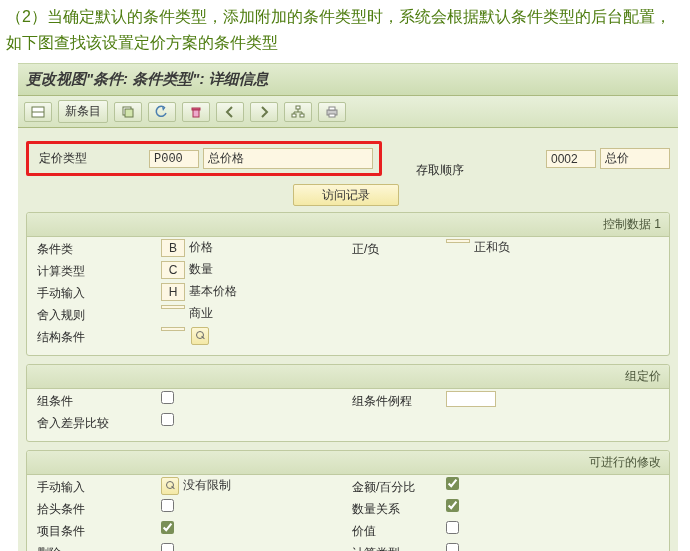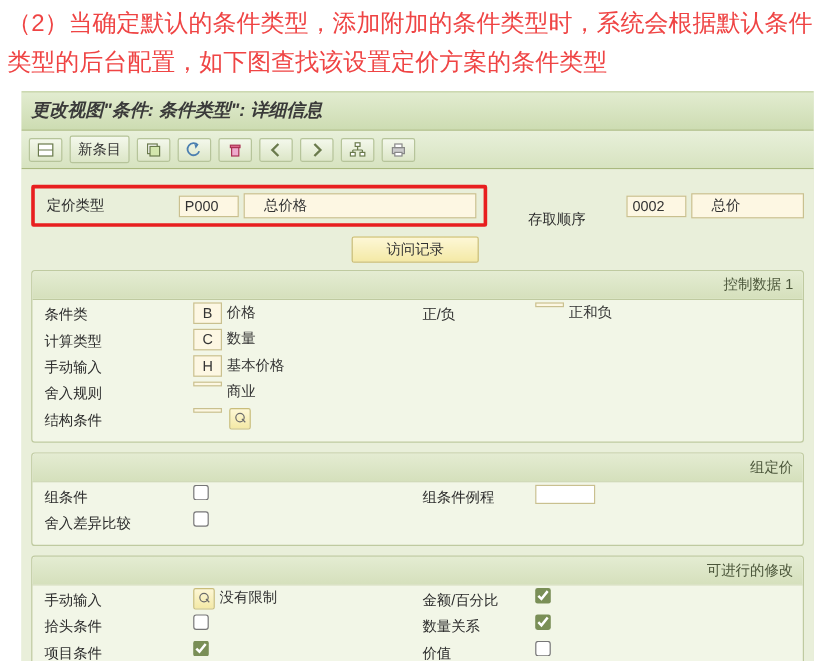--- a/index.html
+++ b/index.html
@@ -4,24 +4,24 @@
 <style>
   html, body { margin: 0; padding: 0; }
   body {
     font-family: Arial, "Microsoft YaHei", sans-serif;
     font-size: 12px;
     color: #333;
     background: #fff;
     width: 690px;
   }
   .intro {
-    font-size: 20px;
+    font-size: 16px;
     line-height: 1.6;
     padding: 4px 6px 6px 6px;
-    color: #ef4444;
+    color: #4d7c0f;
   }
   .sap-window {
     margin: 2px 12px 0 18px;
     background: #d6e2c0;
   }
   .title-bar {
     background: linear-gradient(#e2ecd0, #cddcb2);
     border-top: 1px solid #c7d5ab;
     border-bottom: 1px solid #aab97f;
     padding: 6px 8px;
@@ -75,21 +75,21 @@
     background: #fdf7e3;
     border: 1px solid #c9c08f;
     padding: 1px 4px;
     margin-right: 4px;
   }
   .val-long {
     width: 160px;
     display: inline-block;
     background: #fdf7e3;
     border: 1px solid #c9c08f;
-    padding: 1px 16px;
+    padding: 1px 4px;
   }
   .field-input {
     background: #fff;
     border: 1px solid #c9c08f;
     padding: 1px 4px;
     display: inline-block;
   }
   .redbox {
     border: 3px solid #e81f1f;
     padding: 4px 6px;
@@ -250,21 +250,21 @@
               <rect x="4" y="2" width="6" height="3" fill="#fff" stroke="#888"></rect>
               <rect x="4" y="9" width="6" height="3" fill="#fff" stroke="#888"></rect>
             </svg>
       </span>
     </span>
   </div>
 
   <div class="content">
 
     <div class="top-row">
-      <div class="redbox" style="flex:0 0 auto;">
+      <div class="redbox" style="flex:0 0 auto;font-family:Liberation Mono, monospace;">
         <span class="lbl" style="width:106px;flex:0 0 106px;">定价类型</span>
         <span class="val-short">P000</span>
         <span class="val-long">总价格</span>
       </div>
       <div style="width:30px;"></div>
       <span class="lbl" style="width:70px;flex:0 0 70px;margin-top:24px;">存取顺序</span>
       <div class="spacer"></div>
       <span class="val-short">0002</span>
       <span class="val-long" style="width:60px;">总价</span>
     </div>

